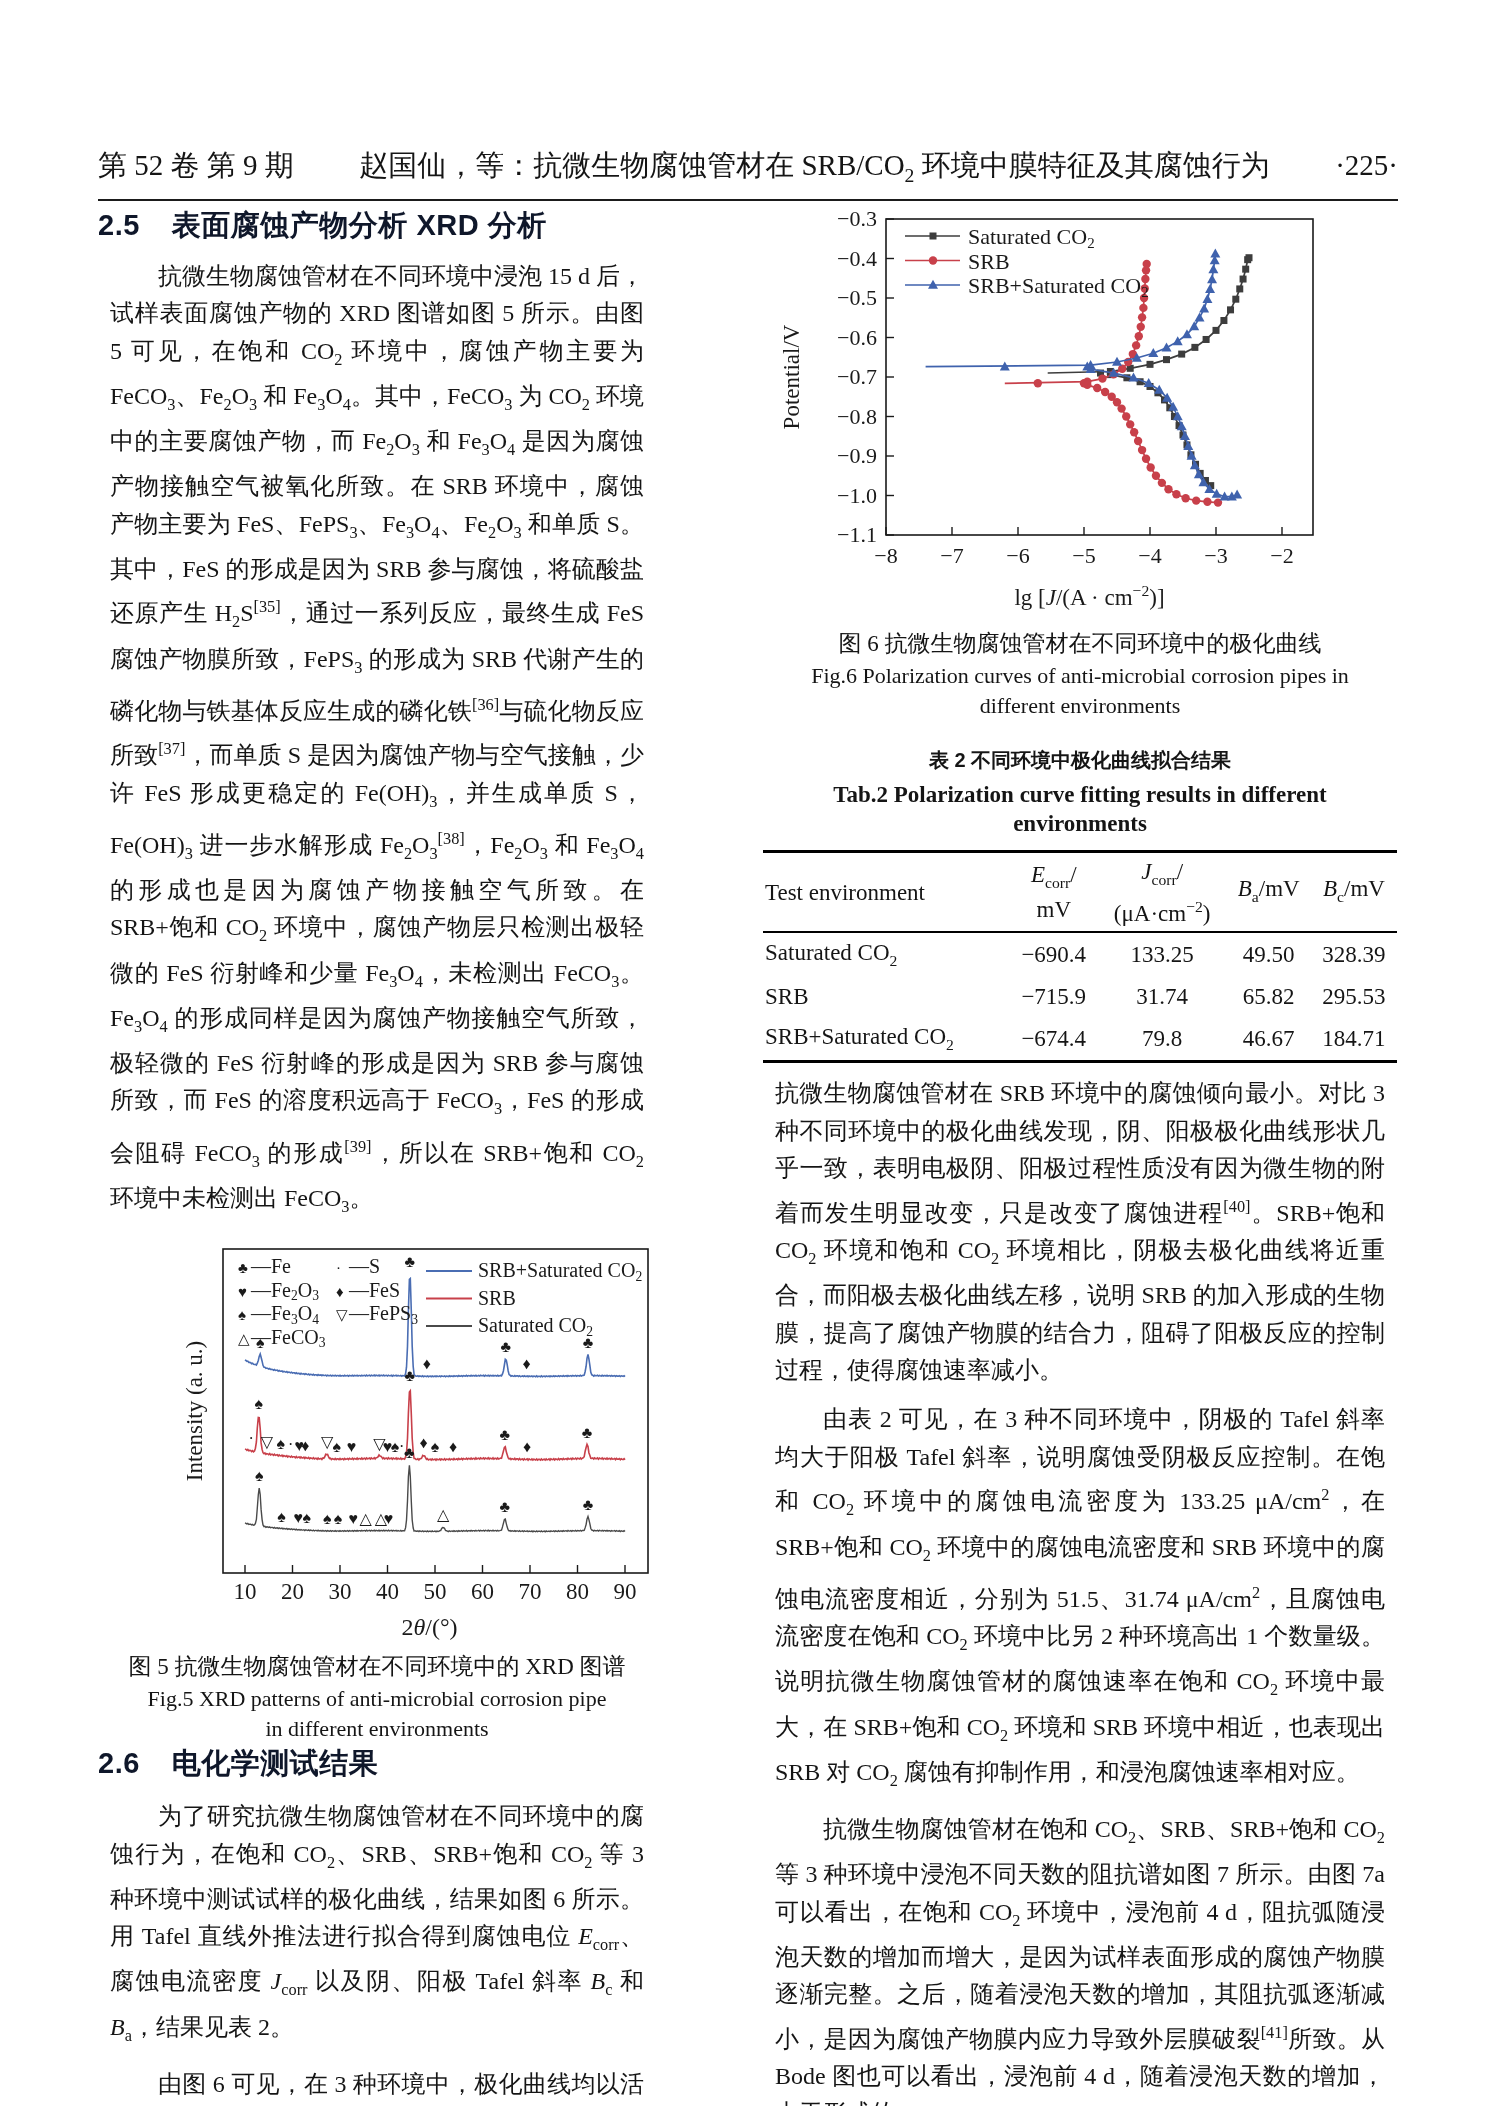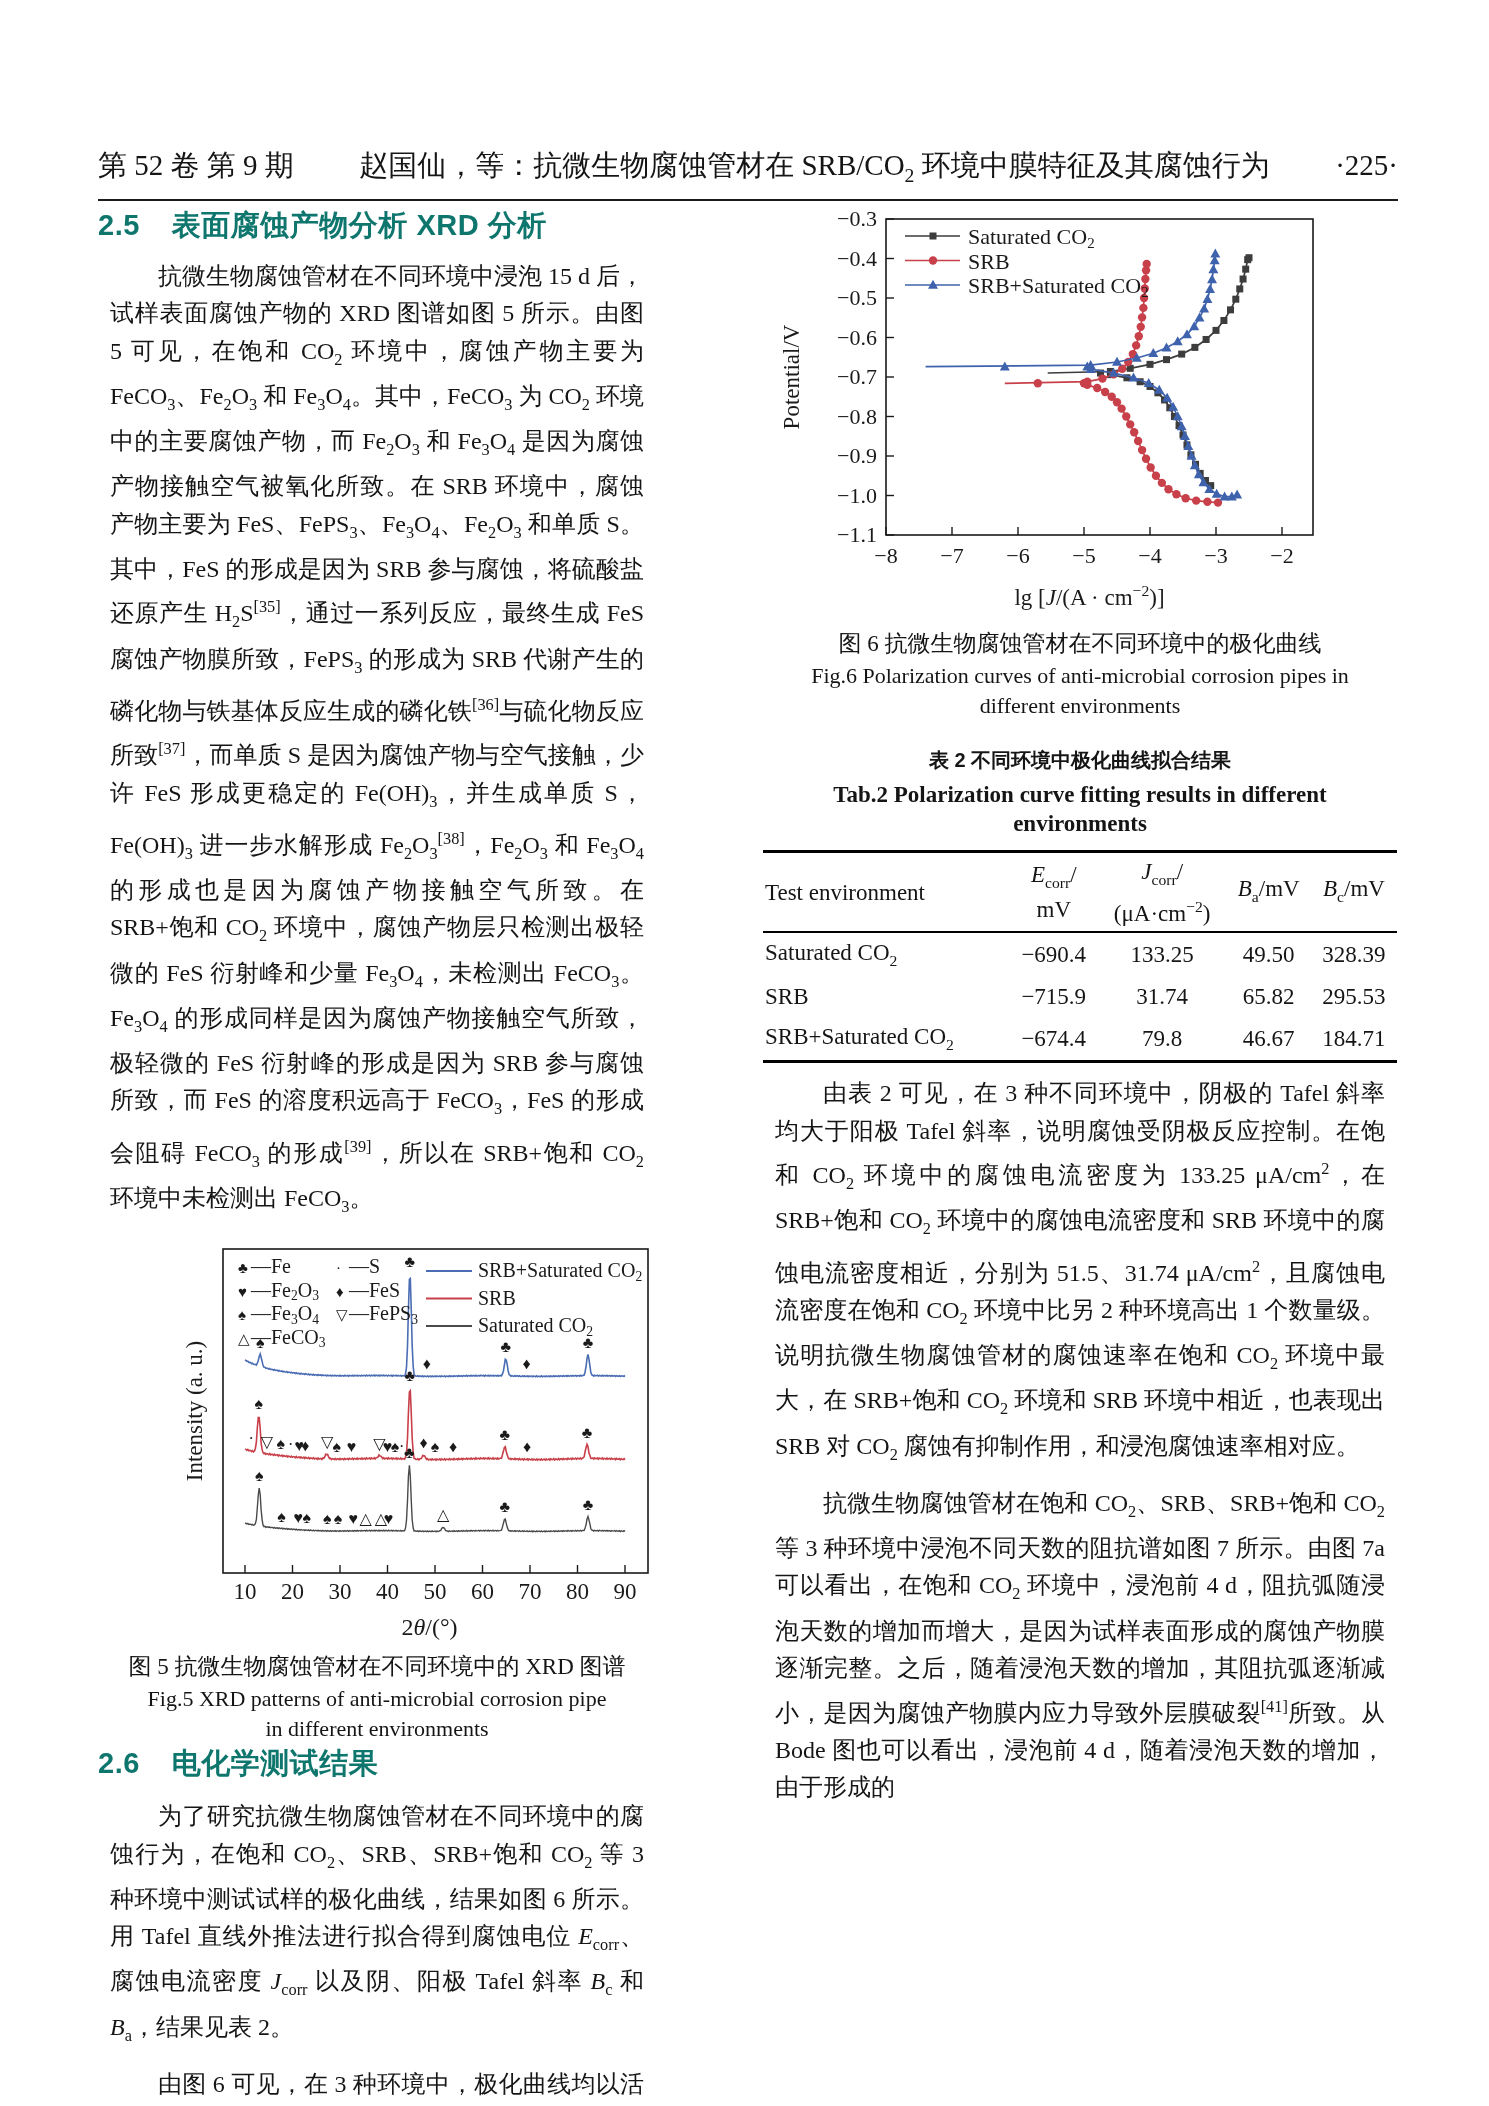--- a/index.html
+++ b/index.html
@@ -6,21 +6,21 @@
   .page{position:relative;width:1489px;height:2106px;background:#ffffff;overflow:hidden;
         font-family:"Liberation Serif","DejaVu Serif",serif;color:#151515;}
   .page-header{position:absolute;left:98px;top:146px;width:1300px;display:flex;
         justify-content:space-between;align-items:baseline;font-size:29px;
         padding-bottom:12px;border-bottom:2px solid #1b1b1b;}
   .page-header .hdr-center{flex:1;text-align:center;}
   .col{position:absolute;}
   .col-left{left:98px;top:206px;width:558px;}
   .col-right{left:763px;top:190px;width:634px;}
   h2.sec{font-family:"Liberation Sans","DejaVu Sans",sans-serif;font-weight:bold;
-        font-size:29px;margin:0;color:#0f766e;letter-spacing:0.5px;}
+        font-size:29px;margin:0;color:#0f172a;letter-spacing:0.5px;}
   h2.sec .sec-num{margin-right:32px;}
   .sec-25{margin-bottom:30px;}
   .sec-26{margin-top:30px;margin-bottom:8px;}
   p.body{font-size:24px;line-height:37.4px;text-align:justify;margin:12px;}
   p.indent{text-indent:2em;}
   p.mt{margin-top:14px;}
   sub{font-size:68%;}
   sup{font-size:68%;}
   figure{margin:0;padding:0;}
   .fig5{margin-top:14px;}
@@ -383,17 +383,18 @@
               <td>SRB+Saturated CO<sub>2</sub></td>
               <td>−674.4</td>
               <td>79.8</td>
               <td>46.67</td>
               <td>184.71</td>
             </tr>
           </tbody>
         </table>
     </div>
 
+    <p class="body rc-text">抗微生物腐蚀管材在 SRB 环境中的腐蚀倾向最小。对比 3 种不同环境中的极化曲线发现，阴、阳极极化曲线形状几乎一致，表明电极阴、阳极过程性质没有因为微生物的附着而发生明显改变，只是改变了腐蚀进程<sup>[40]</sup>。SRB+饱和 CO<sub>2</sub> 环境和饱和 CO<sub>2</sub> 环境相比，阴极去极化曲线将近重合，而阳极去极化曲线左移，说明 SRB 的加入形成的生物膜，提高了腐蚀产物膜的结合力，阻碍了阳极反应的控制过程，使得腐蚀速率减小。</p>
     <p class="body indent">由表 2 可见，在 3 种不同环境中，阴极的 Tafel 斜率均大于阳极 Tafel 斜率，说明腐蚀受阴极反应控制。在饱和 CO<sub>2</sub> 环境中的腐蚀电流密度为 133.25 μA/cm<sup>2</sup>，在 SRB+饱和 CO<sub>2</sub> 环境中的腐蚀电流密度和 SRB 环境中的腐蚀电流密度相近，分别为 51.5、31.74 μA/cm<sup>2</sup>，且腐蚀电流密度在饱和 CO<sub>2</sub> 环境中比另 2 种环境高出 1 个数量级。说明抗微生物腐蚀管材的腐蚀速率在饱和 CO<sub>2</sub> 环境中最大，在 SRB+饱和 CO<sub>2</sub> 环境和 SRB 环境中相近，也表现出 SRB 对 CO<sub>2</sub> 腐蚀有抑制作用，和浸泡腐蚀速率相对应。</p>
     <p class="body indent">抗微生物腐蚀管材在饱和 CO<sub>2</sub>、SRB、SRB+饱和 CO<sub>2</sub> 等 3 种环境中浸泡不同天数的阻抗谱如图 7 所示。由图 7a 可以看出，在饱和 CO<sub>2</sub> 环境中，浸泡前 4 d，阻抗弧随浸泡天数的增加而增大，是因为试样表面形成的腐蚀产物膜逐渐完整。之后，随着浸泡天数的增加，其阻抗弧逐渐减小，是因为腐蚀产物膜内应力导致外层膜破裂<sup>[41]</sup>所致。从 Bode 图也可以看出，浸泡前 4 d，随着浸泡天数的增加，由于形成的</p>
   </div>
 
 </div>
 
 </body></html>

